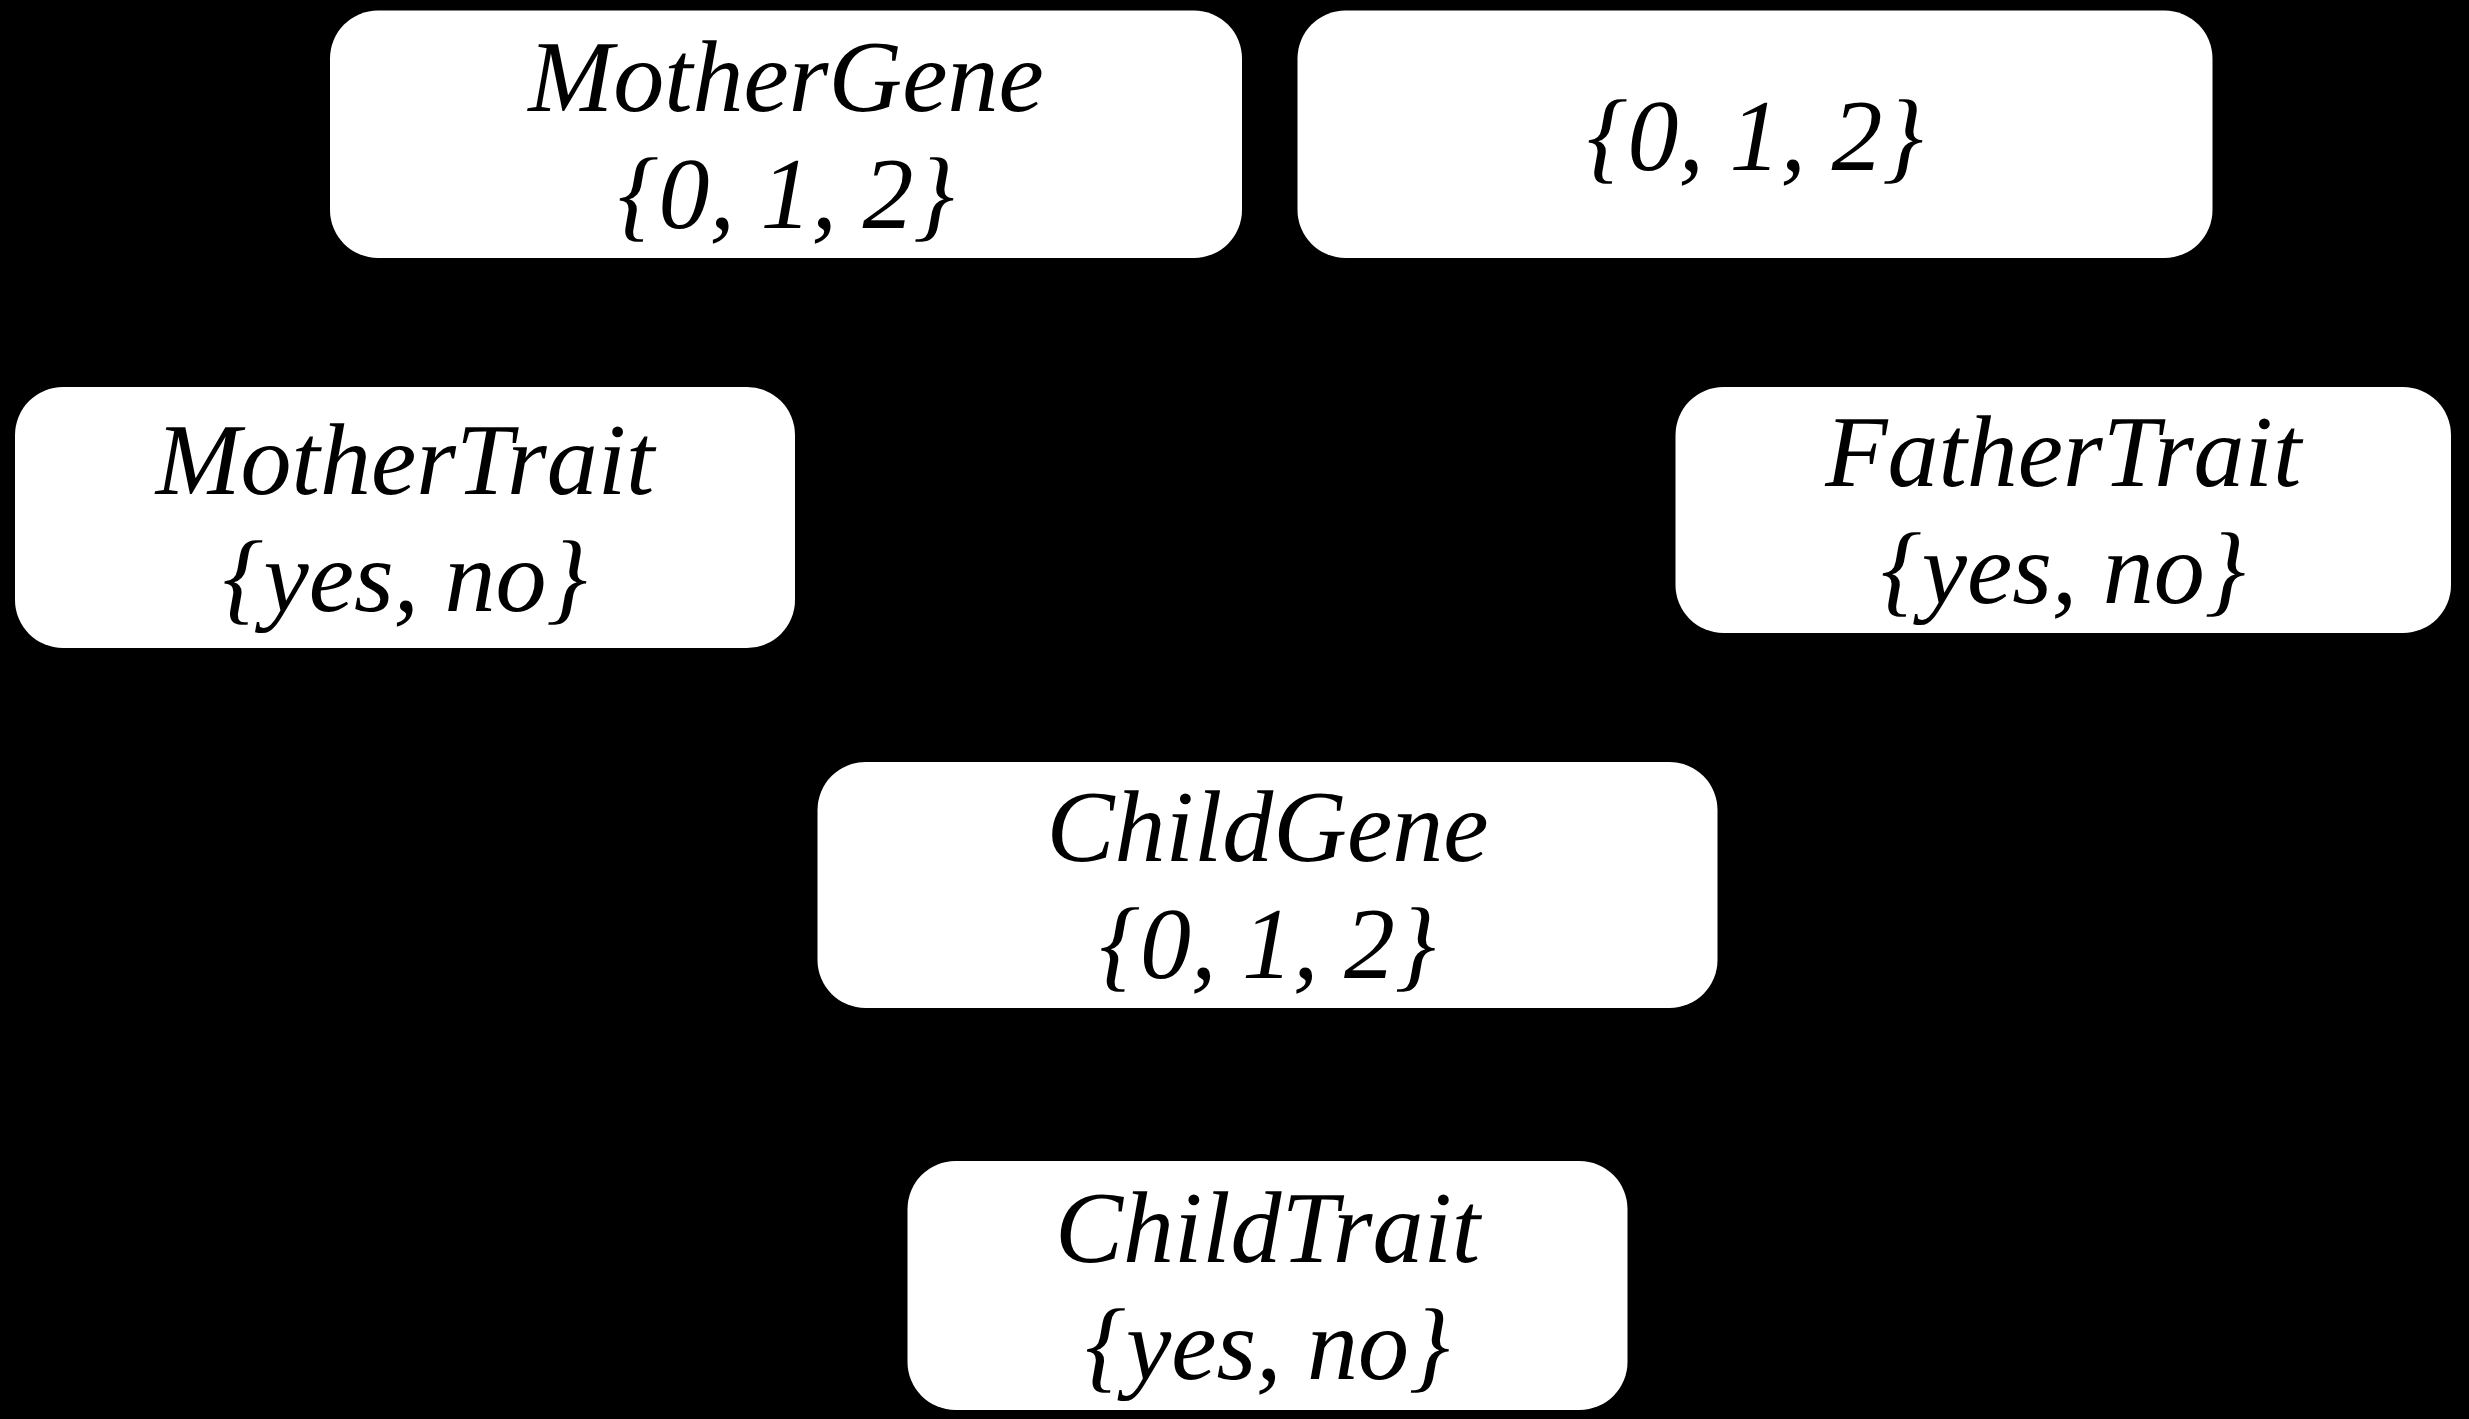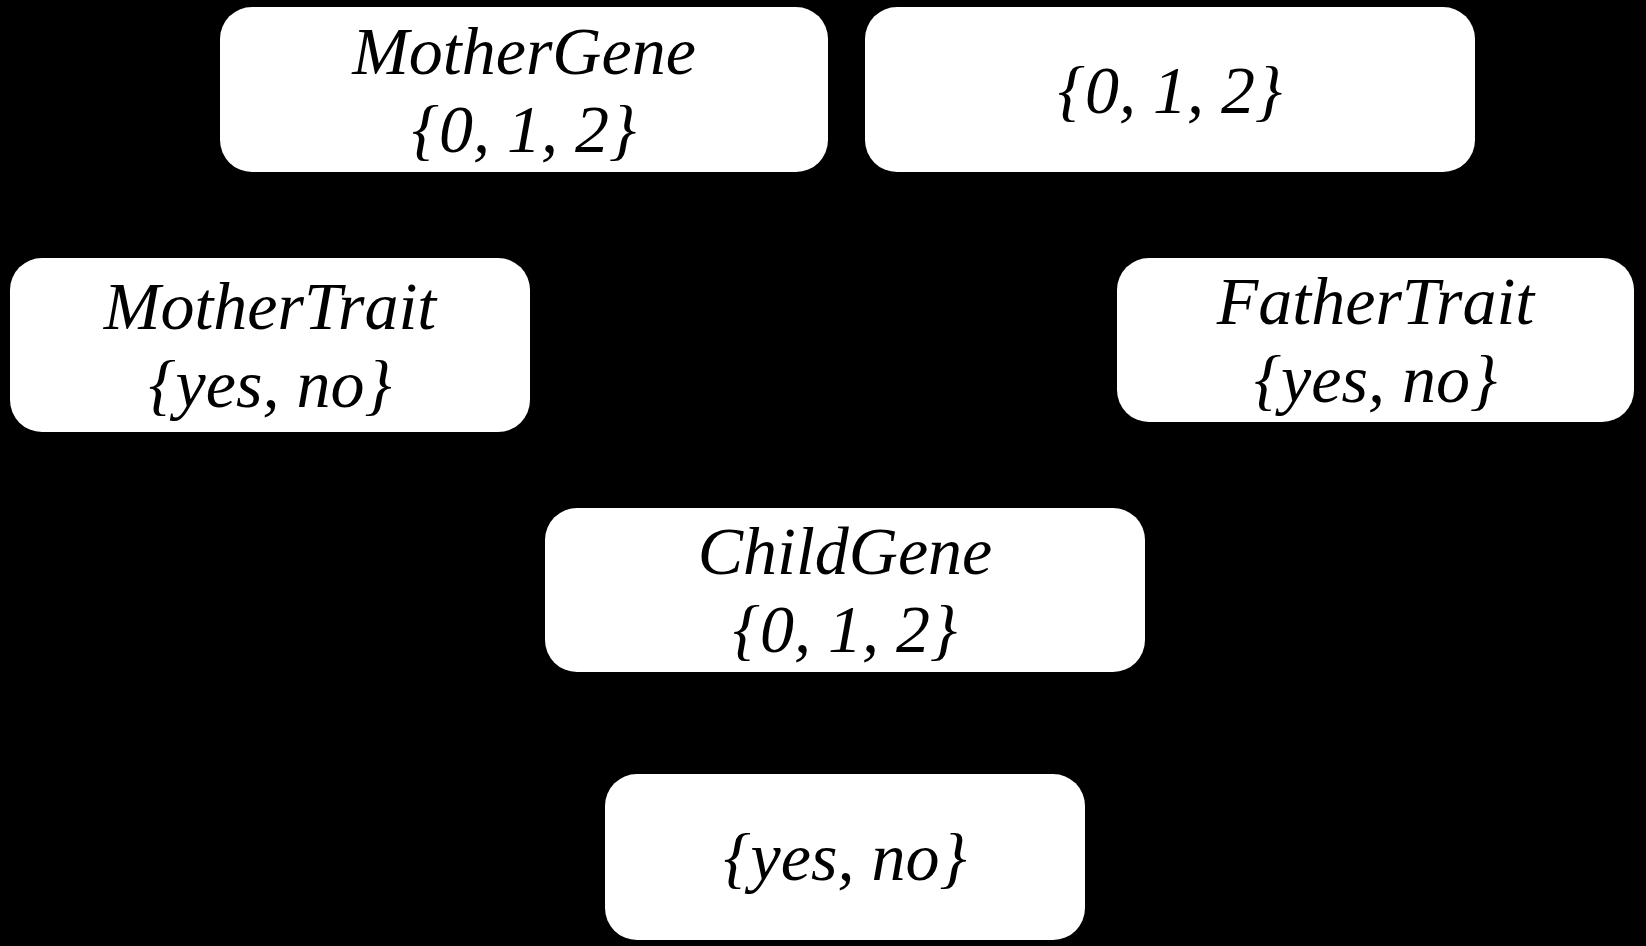--- a/index.html
+++ b/index.html
@@ -66,16 +66,17 @@
     <span class="node-title">FatherTrait</span>
     <span class="node-domain">{yes, no}</span>
   </div>
 
   <div class="node" id="node-child-gene">
     <span class="node-title">ChildGene</span>
     <span class="node-domain">{0, 1, 2}</span>
   </div>
 
   <div class="node" id="node-child-trait">
+    <span class="node-title">ChildTrait</span>
     <span class="node-domain">{yes, no}</span>
   </div>
 
 </div>
 
 </body></html>

